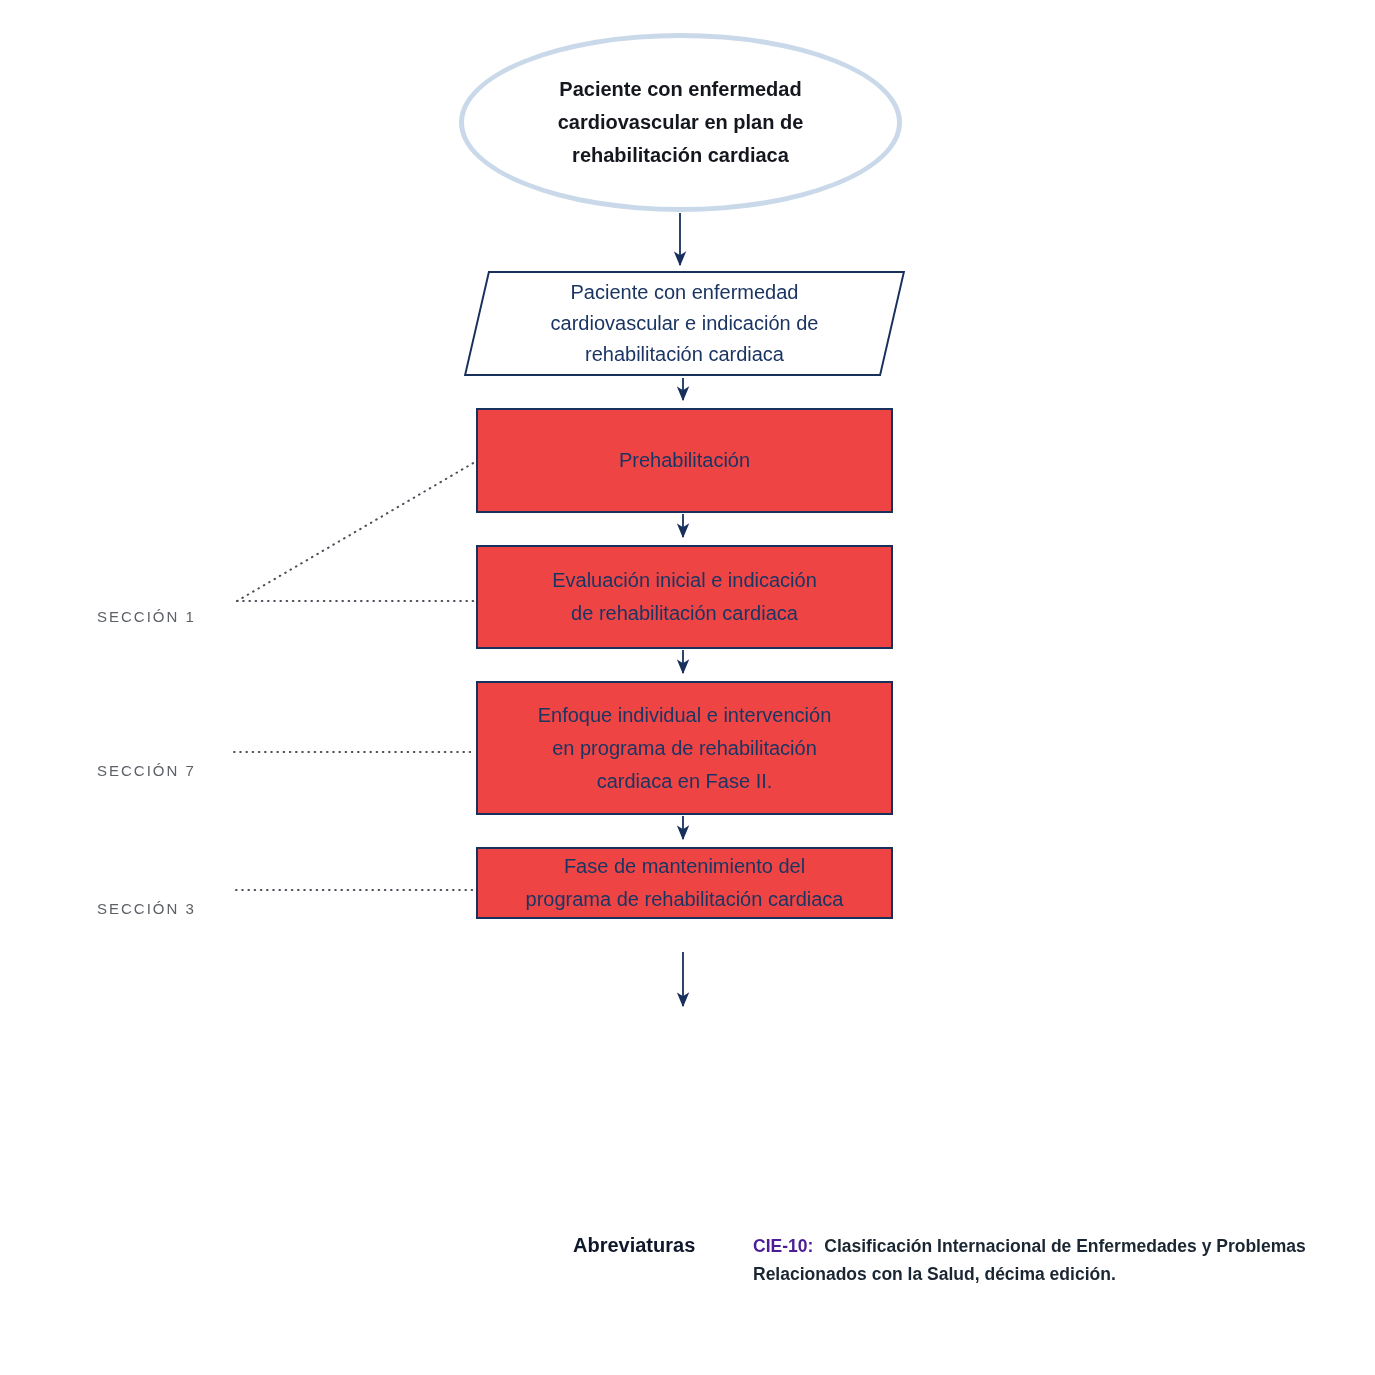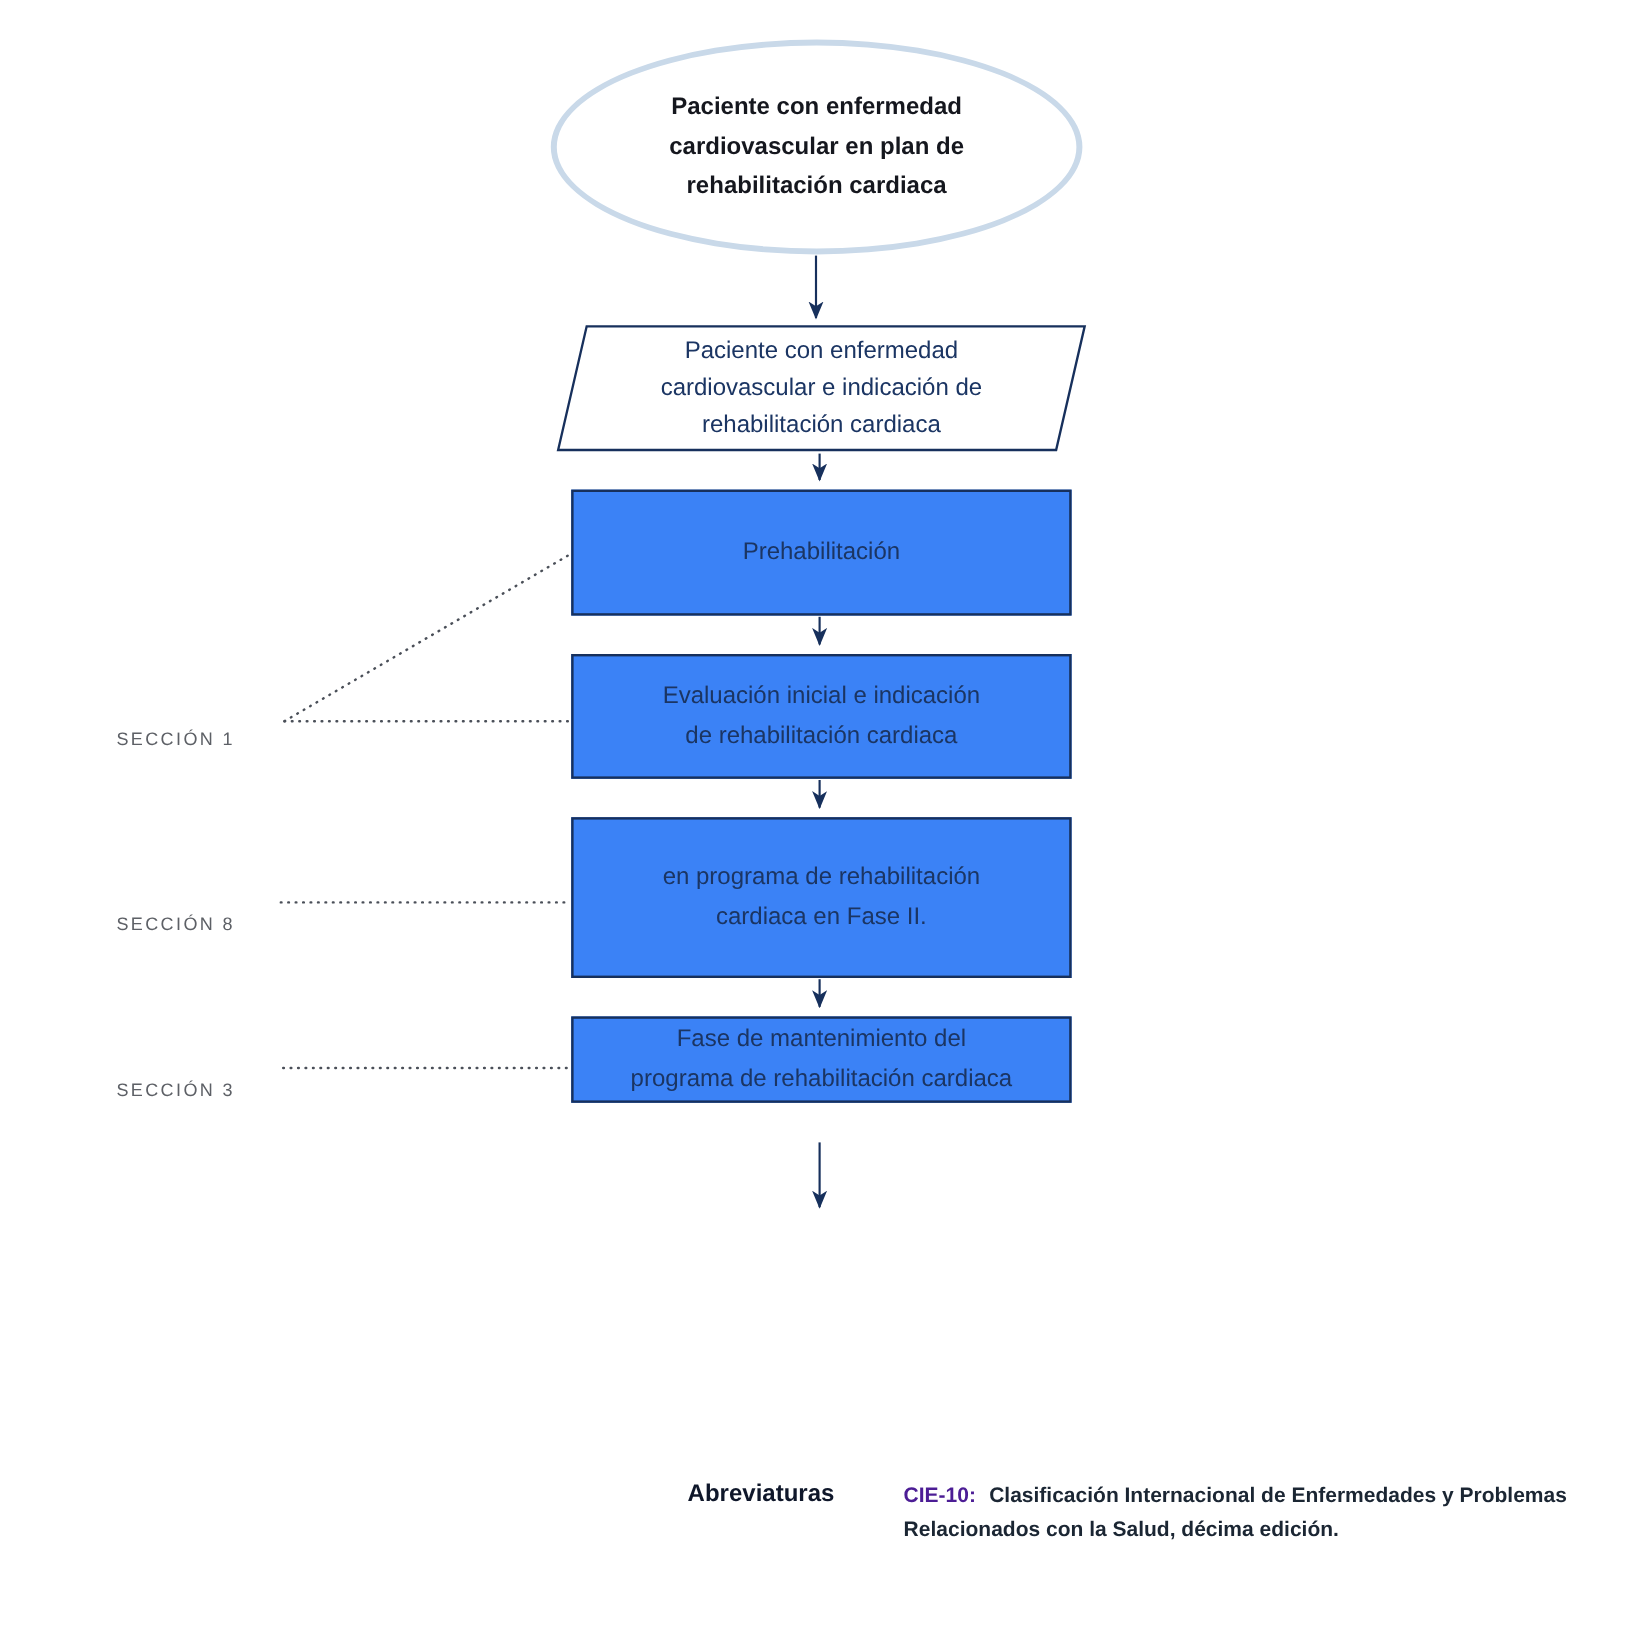--- a/index.html
+++ b/index.html
@@ -62,21 +62,21 @@
     line-height: 31px;
     color: #1b3563;
   }
 
   
   .process-box {
     position: absolute;
     left: 476px;
     width: 417px;
     border: 2.5px solid #17305c;
-    background: #3b82f6;
+    background: #ef4444;
     display: flex;
     align-items: center;
     justify-content: center;
     text-align: center;
     font-size: 20px;
     line-height: 33px;
     color: #1b3563;
   }
   .box-1 { top: 408px; height: 105px; }
   .box-2 { top: 545px; height: 104px; }
@@ -170,35 +170,36 @@
 
   <div class="process-box box-2">
     <div>
       <div>Evaluación inicial e indicación</div>
       <div>de rehabilitación cardiaca</div>
     </div>
   </div>
 
   <div class="process-box box-3">
     <div>
+      <div>Enfoque individual e intervención</div>
       <div>en programa de rehabilitación</div>
       <div>cardiaca en Fase II.</div>
     </div>
   </div>
 
   <div class="process-box box-4">
     <div>
       <div>Fase de mantenimiento del</div>
       <div>programa de rehabilitación cardiaca</div>
     </div>
   </div>
 
 
   <div class="section-label section-1">SECCIÓN 1</div>
-  <div class="section-label section-2">SECCIÓN 8</div>
+  <div class="section-label section-2">SECCIÓN 7</div>
   <div class="section-label section-3">SECCIÓN 3</div>
 
   <div class="abbrev-label">Abreviaturas</div>
   <div class="abbrev-def">
     <span class="abbrev-term">CIE-10:</span><span>Clasificación Internacional de Enfermedades y Problemas</span><br>
     <span>Relacionados con la Salud, décima edición.</span>
   </div>
 
 </div>
 

